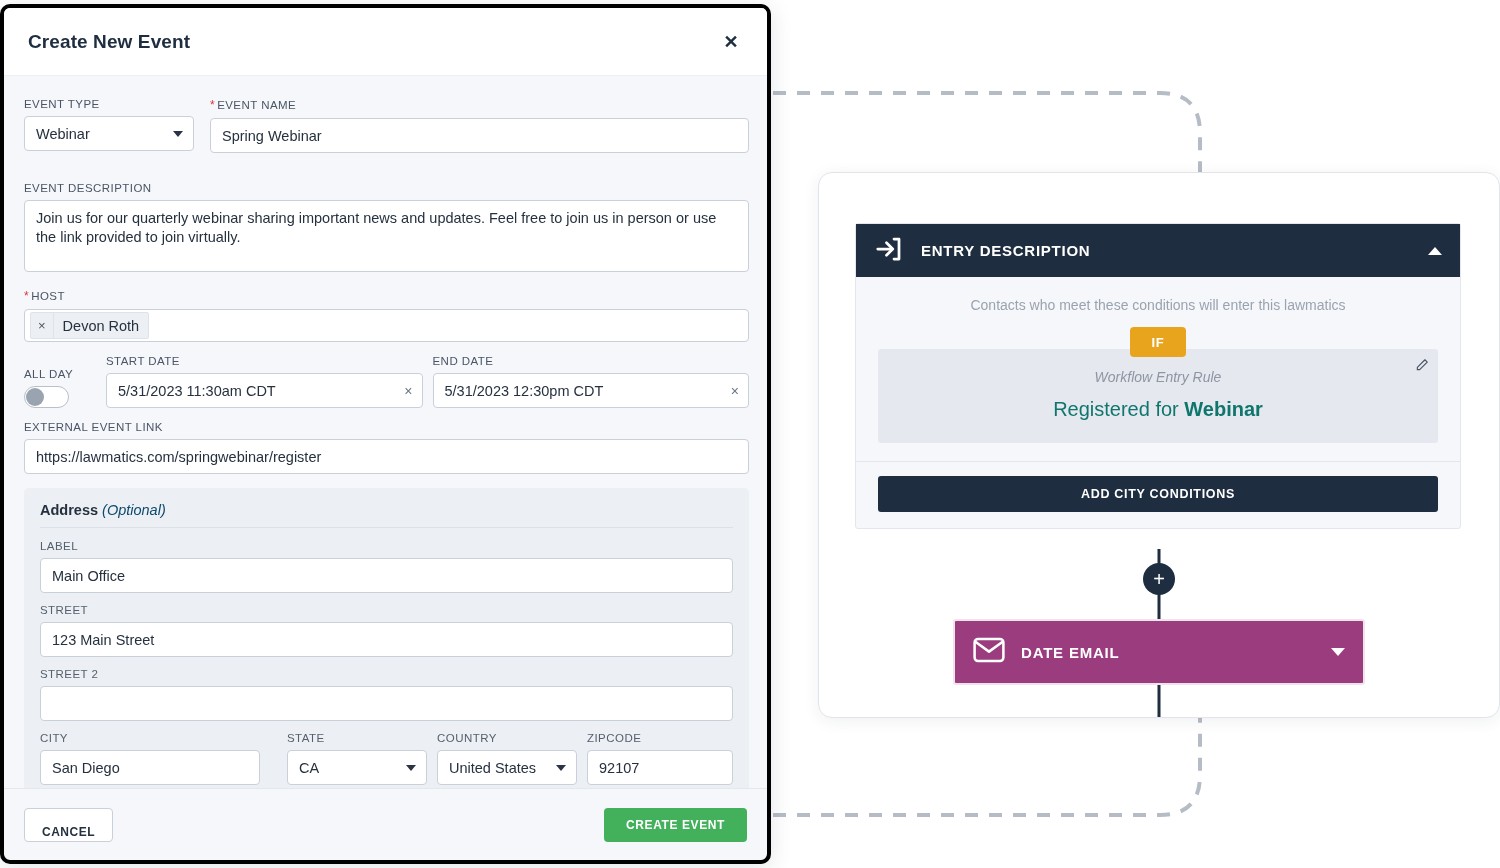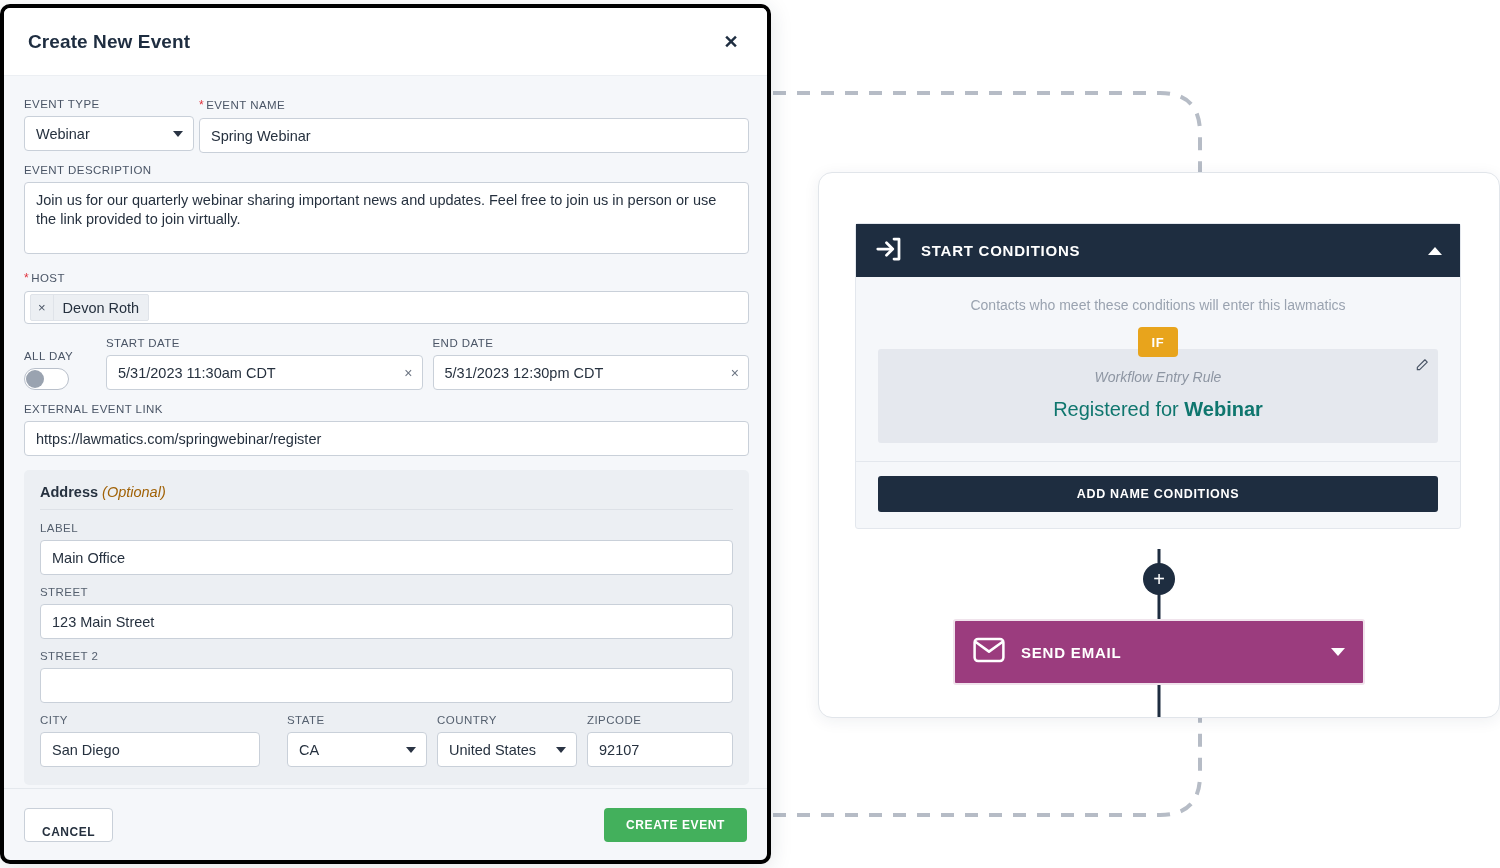--- a/index.html
+++ b/index.html
@@ -54,21 +54,21 @@
     font-family: "Liberation Sans", sans-serif;
     outline: none;
   }
   .sel-wrap { position: relative; }
   .sel-wrap .caret {
     position: absolute; right: 11px; top: 50%; transform: translateY(-50%);
     width: 0; height: 0; border-left: 5px solid transparent; border-right: 5px solid transparent;
     border-top: 6px solid #2a3444; pointer-events: none;
   }
 
-  .row-1 { display: flex; gap: 5px; margin-bottom: 11px; }
+  .row-1 { display: flex; gap: 16px; margin-bottom: 29px; }
   .col-type { width: 170px; flex: 0 0 170px; }
   .col-name { flex: 1 1 auto; }
 
   .ta {
     width: 100%; height: 72px; resize: none;
     background: #fff; border: 1px solid #c9d0d9; border-radius: 4px;
     font-size: 14.5px; color: #26313f; padding: 8px 11px; line-height: 1.32;
     font-family: "Liberation Sans", sans-serif; outline: none;
   }
   .block { margin-bottom: 13px; }
@@ -111,21 +111,21 @@
   
   .addr {
     background: #eceff3; border-radius: 5px; padding: 14px 16px 18px 16px;
     margin-top: 14px;
   }
   .addr-title {
     font-size: 14.5px; color: #26313f; padding-bottom: 9px;
     border-bottom: 1px solid #dde1e7; margin-bottom: 12px;
   }
   .addr-title b { font-weight: bold; }
-  .addr-title i { font-style: italic; color: #a16207; }
+  .addr-title i { font-style: italic; color: #0c4a6e; }
   .addr .fld-label { color: #55606f; }
   .addr .inp { border-color: #c9d0d9; }
   .addr-block { margin-bottom: 11px; }
   .addr-grid { display: flex; gap: 10px; }
   .g-city { width: 220px; flex: 0 0 220px; }
   .g-state { width: 140px; flex: 0 0 140px; margin-left: 17px; }
   .g-country { width: 140px; flex: 0 0 140px; }
   .g-zip { flex: 1 1 auto; }
 
   .modal-foot {
@@ -162,21 +162,21 @@
   .entry-head-title {
     color: #fff; font-size: 15px; font-weight: bold; letter-spacing: .75px; flex: 1 1 auto;
   }
   .chev-up {
     width: 0; height: 0; border-left: 7px solid transparent; border-right: 7px solid transparent;
     border-bottom: 8px solid #fff; cursor: pointer;
   }
   .entry-body { padding: 20px 22px 0 22px; }
   .entry-sub { text-align: center; font-size: 14px; color: #9aa3b0; margin-bottom: 14px; }
   .if-badge {
-    width: 40px; height: 30px; background: #e8a41c; border-radius: 4px;
+    width: 56px; height: 30px; background: #e8a41c; border-radius: 4px;
     color: #fff; font-size: 13px; font-weight: bold; letter-spacing: .6px;
     display: flex; align-items: center; justify-content: center; margin: 0 auto;
     position: relative; z-index: 2; cursor: pointer;
   }
   .rule-box {
     background: #e5e8ee; border-radius: 3px; margin-top: -8px;
     padding: 20px 16px 22px 16px; position: relative; text-align: center;
   }
   .rule-kind { font-size: 14px; font-style: italic; color: #8e96a3; margin-bottom: 13px; }
   .rule-text { font-size: 20px; color: #0f766e; }
@@ -352,54 +352,54 @@
 
     <div class="entry-panel">
       <div class="entry-head">
         <span>
           <svg width="30" height="30" viewBox="0 0 24 24" fill="none" stroke="#ffffff" stroke-width="2.2" stroke-linecap="round" stroke-linejoin="round">
             <path d="M3 12h11"></path>
               <path d="M10 7l5 5-5 5"></path>
             <path d="M16 4h4v16h-4"></path>
           </svg>
         </span>
-        <span class="entry-head-title">START CONDITIONS</span>
+        <span class="entry-head-title">ENTRY DESCRIPTION</span>
         <span class="chev-up"></span>
       </div>
 
       <div class="entry-body">
         <div class="entry-sub">Contacts who meet these conditions will enter this lawmatics</div>
         <div class="if-badge">IF</div>
         <div class="rule-box">
           <span class="pencil">
             <svg width="14" height="14" viewBox="0 0 24 24" fill="none" stroke="#4a5566" stroke-width="2" stroke-linecap="round" stroke-linejoin="round">
               <path d="M17 3l4 4L8 20H4v-4L17 3z"></path>
             </svg>
           </span>
           <div class="rule-kind">Workflow Entry Rule</div>
           <div class="rule-text"><span>Registered for </span><b>Webinar</b></div>
         </div>
       </div>
 
       <div class="entry-foot">
-        <button class="btn-add-entry">ADD NAME CONDITIONS</button>
+        <button class="btn-add-entry">ADD CITY CONDITIONS</button>
       </div>
     </div>
 
     <div class="connector-line" style="top:376px; height:46px;"></div>
     <div class="plus-node" style="top:390px;">+</div>
     <div class="connector-line" style="top:422px; height:26px;"></div>
 
     <div class="send-email">
       <span>
         <svg width="32" height="26" viewBox="0 0 24 19" fill="none" stroke="#ffffff" stroke-width="1.9" stroke-linecap="round" stroke-linejoin="round">
           <rect x="1.2" y="1.2" width="21.6" height="16.6" rx="2.6"></rect>
           <path d="M2 3.5l10 7.2 10-7.2"></path>
         </svg>
       </span>
-      <span class="send-email-label">SEND EMAIL</span>
+      <span class="send-email-label">DATE EMAIL</span>
       <span class="caret-white"></span>
     </div>
 
     <div class="connector-line" style="top:512px; height:34px;"></div>
   </div>
 
 </div>
 
 </body></html>

